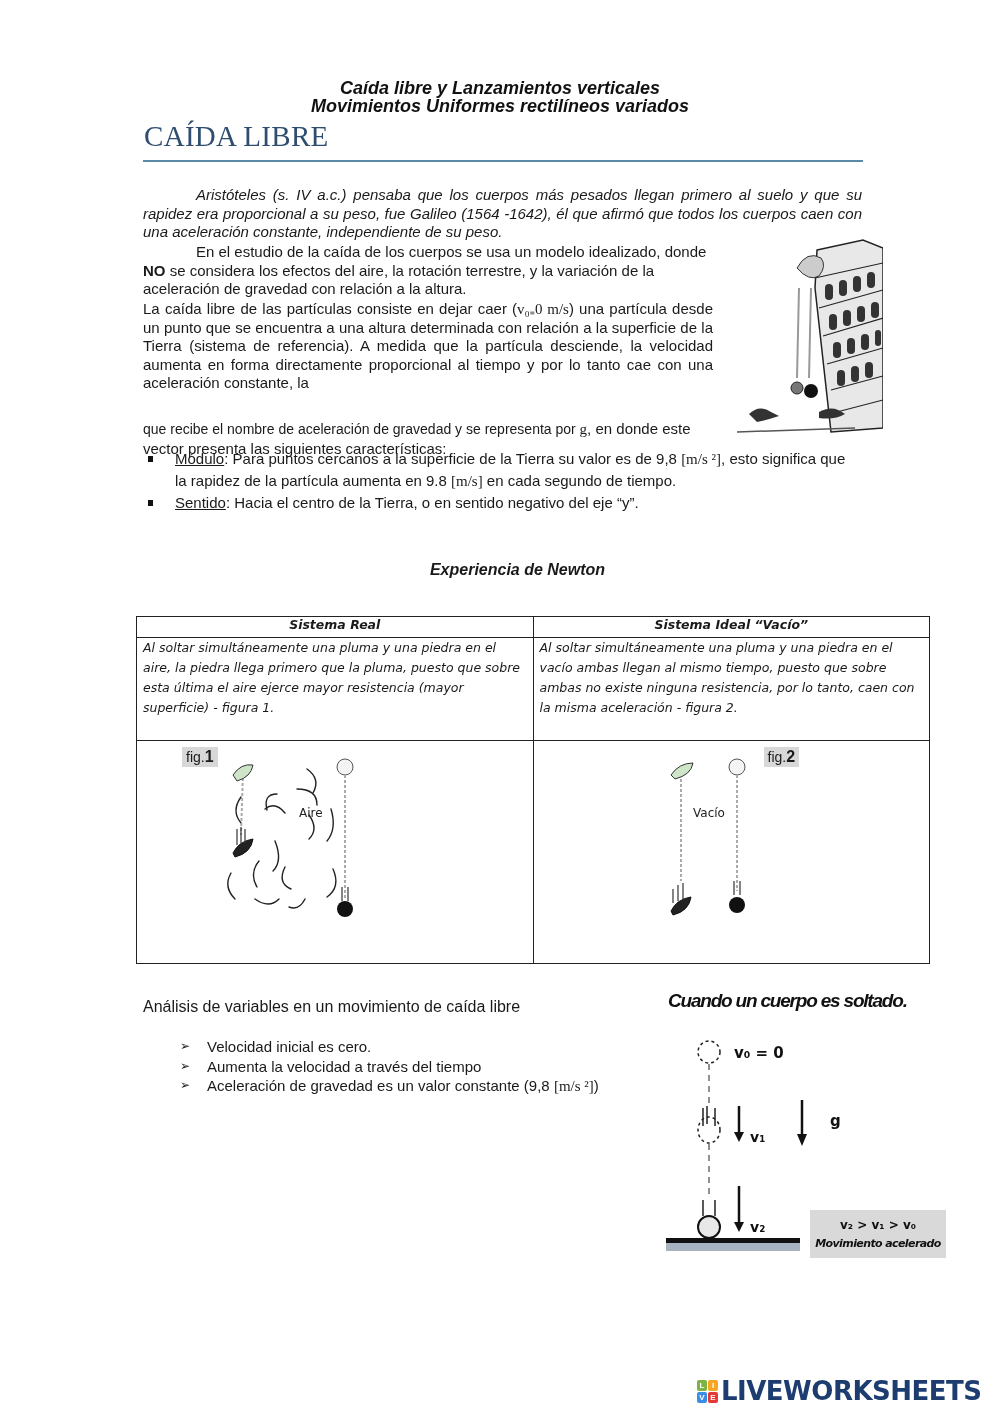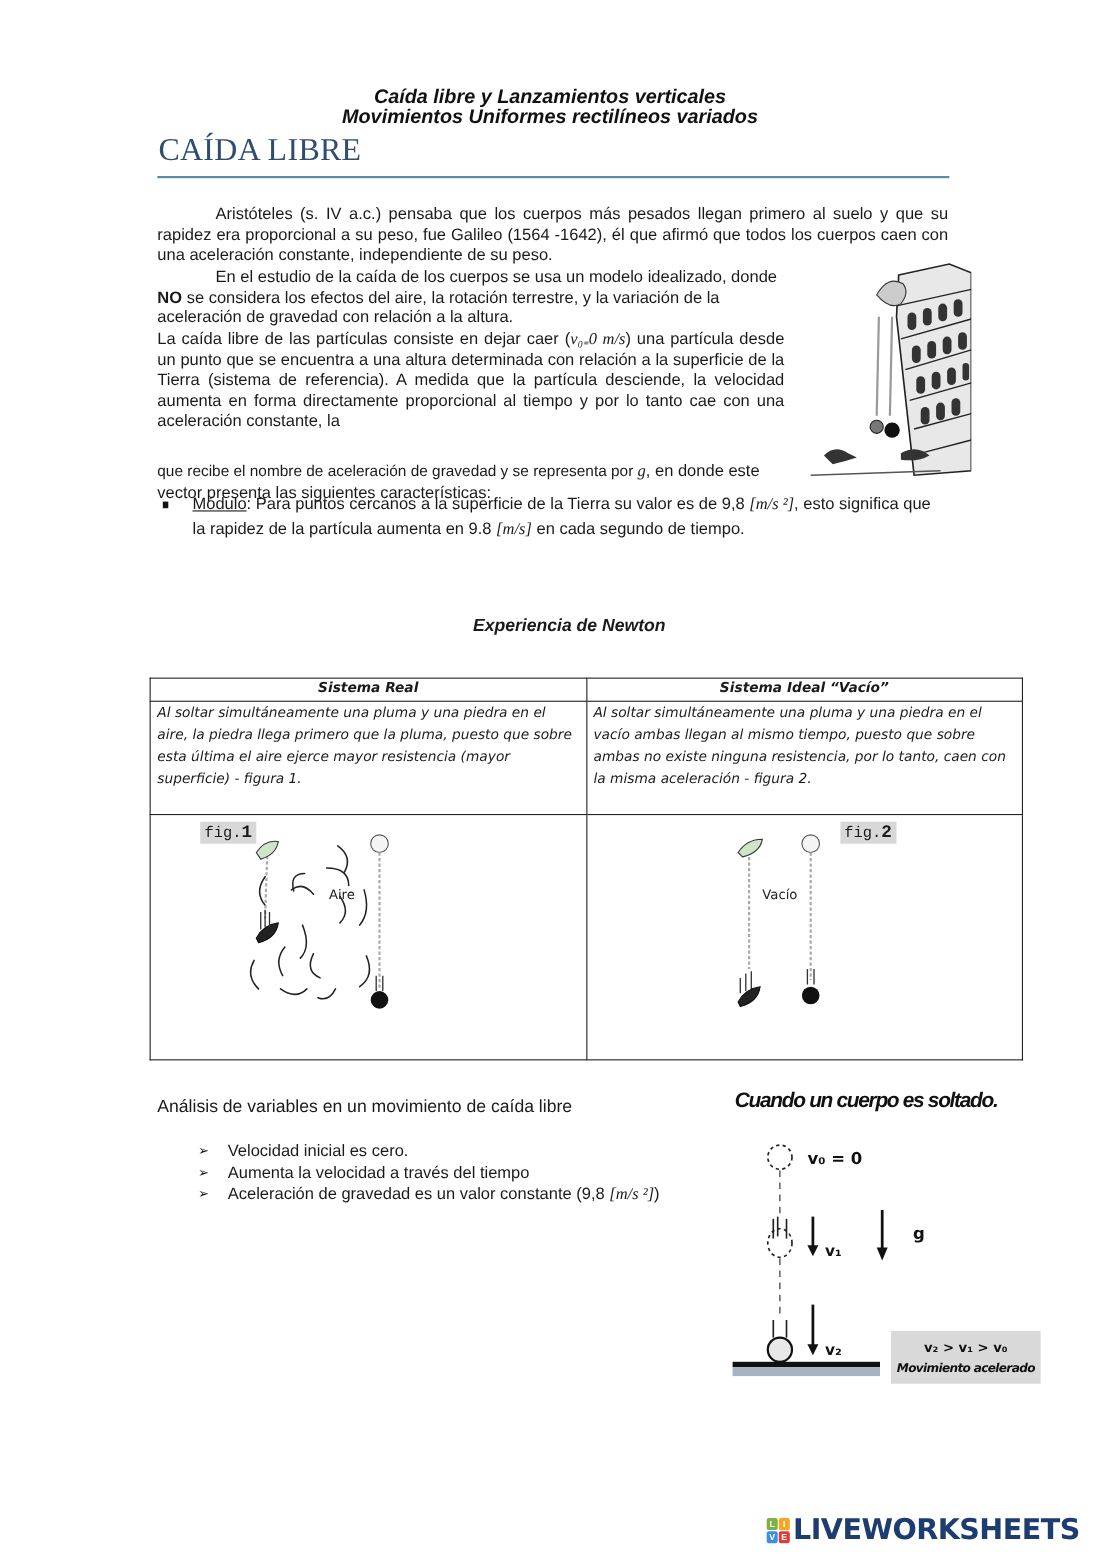--- a/index.html
+++ b/index.html
@@ -4,53 +4,53 @@
 <style>
   html, body { margin: 0; padding: 0; background: #ffffff; }
   body { width: 1000px; height: 1413px; position: relative; overflow: hidden; font-family: "Liberation Sans", sans-serif; color: #1a1a1a; }
   .abs { position: absolute; }
   .title-line { left: 0; width: 1000px; text-align: center; font-weight: bold; font-style: italic; font-size: 18px; color: #111; }
   .section-heading { left: 144px; top: 120px; font-family: "Liberation Serif", serif; font-size: 29px; color: #2f4d6e; letter-spacing: 0.3px; }
   .section-rule { left: 143px; top: 160px; width: 720px; height: 2px; background: #5a8aa8; }
   .para { font-size: 15px; line-height: 18.5px; color: #1a1a1a; }
   .justify { text-align: justify; text-align-last: left; }
   .indent { text-indent: 53px; }
-  .m { font-family: "Liberation Serif", serif; font-style: italic; }
+  .m { font-family: "Liberation Serif", serif; }
   .bullets { left: 148px; top: 448px; width: 700px; margin: 0; padding: 0; list-style: none; font-size: 15px; line-height: 22px; }
   .bullets li { position: relative; padding-left: 27px; }
   .bullets li .sq { position: absolute; left: 0; top: 8px; width: 5px; height: 6px; background: #111; }
   .u { text-decoration: underline; }
   .newton-title { left: 0; width: 1035px; top: 561px; text-align: center; font-weight: bold; font-style: italic; font-size: 16px; }
   table.cmp { position: absolute; left: 136px; top: 616px; width: 794px; border-collapse: collapse; font-family: "DejaVu Sans", sans-serif; }
   table.cmp td, table.cmp th { border: 1px solid #222; vertical-align: top; padding: 0 6px; }
   table.cmp th { font-size: 12.5px; font-style: italic; font-weight: bold; height: 20px; text-align: center; }
   table.cmp td.txt { font-size: 12.5px; font-style: italic; line-height: 20px; height: 102px; color: #1a1a1a; }
   table.cmp td.fig { height: 222px; padding: 0; position: relative; }
-  .fig-label { position: absolute; background: #d8d8d8; font-size: 14px; padding: 1px 4px; font-family: Liberation Mono, monospace; }
+  .fig-label { position: absolute; background: #d8d8d8; font-size: 14px; padding: 1px 4px; font-family: Liberation Sans, sans-serif; }
   .fig-label b { font-size: 16px; }
   .analysis-title { left: 143px; top: 998px; font-size: 16px; }
   .arrows { left: 180px; top: 1037px; margin: 0; padding: 0; list-style: none; font-size: 15px; line-height: 19.5px; }
   .arrows li { position: relative; padding-left: 27px; }
   .arrows li .ar { position: absolute; left: 0; top: 0; font-size: 12px; }
   .drop-title { left: 668px; top: 990px; font-weight: bold; font-style: italic; font-size: 19px; letter-spacing: -1.2px; color: #111; }
   .lw { left: 697px; top: 1376px; height: 30px; display: flex; align-items: center; }
   .lw-text { font-family: "DejaVu Sans", sans-serif; font-weight: bold; font-size: 26px; color: #1d3d70; letter-spacing: -0.5px; }
   .lw-grid { display: grid; grid-template-columns: 10px 10px; grid-template-rows: 11px 11px; gap: 1px; margin-right: 3px; }
   .lw-grid span { font-size: 8px; color: #fff; font-weight: bold; text-align: center; line-height: 11px; border-radius: 2px; }
 </style>
 </head>
 <body>
 
 <div class="abs title-line" style="top:50px;margin-top:46px;">Movimientos Uniformes rectilíneos variados</div>
 <div class="abs title-line" style="top:78px;">Caída libre y Lanzamientos verticales</div>
 
 <div class="abs section-heading">CAÍDA LIBRE</div>
 <div class="abs section-rule"></div>
 
-<div class="abs para justify indent" style="left:143px; top:186px; width:719px;">Aristóteles (s. IV a.c.) pensaba que los cuerpos más pesados llegan primero al suelo y que su rapidez era proporcional a su peso, fue Galileo (1564 -1642), él que afirmó que todos los cuerpos caen con una aceleración constante, independiente de su peso.</div>
+<div class="abs para justify indent" style="left:143px; top:186px; width:719px;font-style:italic;">Aristóteles (s. IV a.c.) pensaba que los cuerpos más pesados llegan primero al suelo y que su rapidez era proporcional a su peso, fue Galileo (1564 -1642), él que afirmó que todos los cuerpos caen con una aceleración constante, independiente de su peso.</div>
 
 <div class="abs para indent" style="left:143px; top:243px; width:580px;">
   <span>En el estudio de la caída de los cuerpos se usa un modelo idealizado, donde </span><b>NO</b><span> se considera los efectos del aire, la rotación terrestre, y la variación de la aceleración de gravedad con relación a la altura.</span>
 </div>
 
 <div class="abs para justify" style="left:143px; top:300px; width:570px;">
   <span>La caída libre de las partículas consiste en dejar caer (</span><span class="m">v₀₌0 m/s</span><span>) una partícula desde un punto que se encuentra a una altura determinada con relación a la superficie de la Tierra (sistema de referencia). A medida que la partícula desciende, la velocidad aumenta en forma directamente proporcional al tiempo y por lo tanto cae con una aceleración constante, la</span>
 </div>
 
 <div class="abs para" style="left:143px; top:419px; width:570px; font-size:14px; line-height:19px;">
@@ -93,20 +93,24 @@
     <path d="M14,186 q10,-10 22,-2 l8,4 q-12,4 -22,6z" fill="#333"></path>
     <path d="M84,184 q14,-8 26,2 q-10,6 -26,4z" fill="#333"></path>
     <line x1="2" y1="204" x2="120" y2="200" stroke="#555" stroke-width="1.5"></line>
   </svg>
 </div>
 
 <ul class="abs bullets">
   <li>
     <span class="sq"></span>
     <span class="u">Módulo</span><span>: Para puntos cercanos a la superficie de la Tierra su valor es de 9,8 </span><span class="m">[m/s ²]</span><span>, esto significa que la rapidez de la partícula aumenta en 9.8 </span><span class="m">[m/s]</span><span> en cada segundo de tiempo.</span>
+  </li>
+  <li>
+    <span class="sq"></span>
+    <span class="u">Sentido</span><span>: Hacia el centro de la Tierra, o en sentido negativo del eje “y”.</span>
   </li>
 </ul>
 
 <div class="abs newton-title">Experiencia de Newton</div>
 
 <table class="cmp">
   <tbody>
       <tr>
     <th style="width:50%;">Sistema Real</th>
     <th>Sistema Ideal “Vacío”</th>

